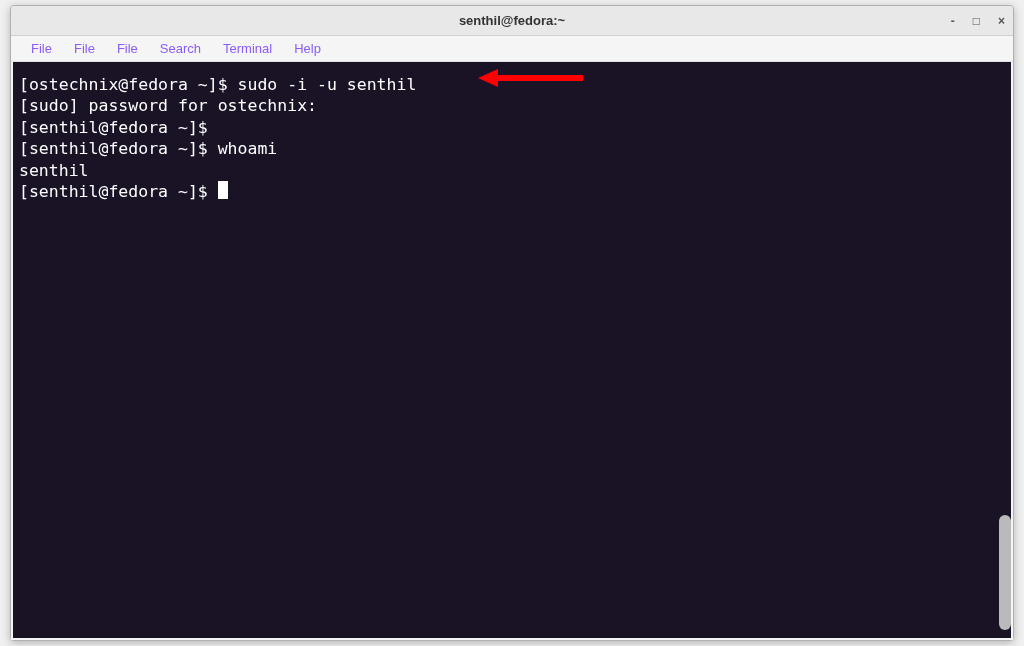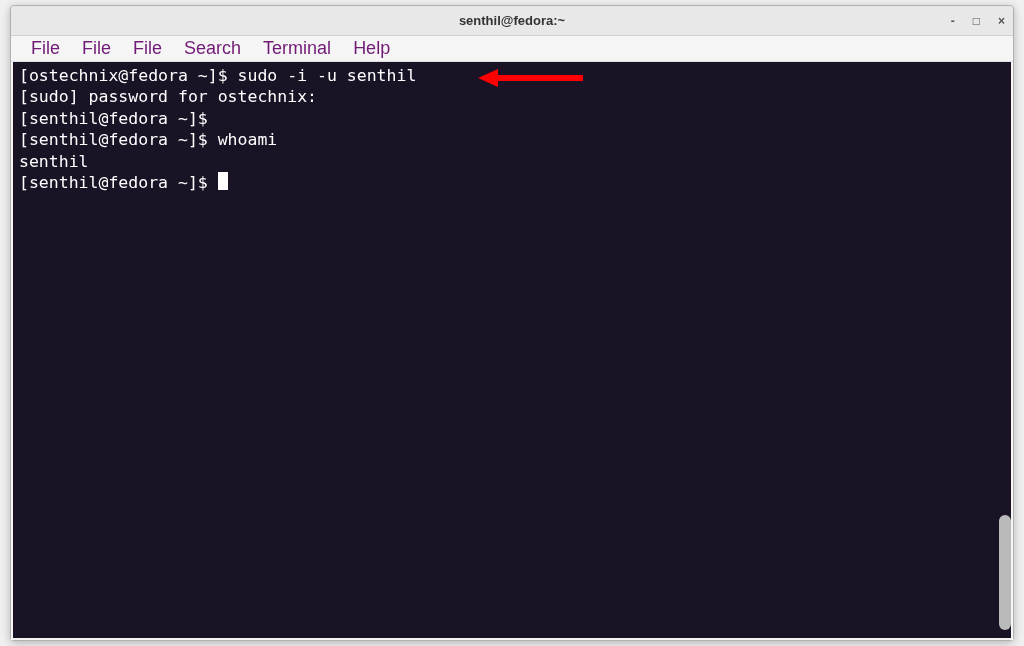--- a/index.html
+++ b/index.html
@@ -59,40 +59,40 @@
     .menubar {
       height: 26px;
       background: #f5f5f5;
       display: flex;
       align-items: center;
       padding: 0 10px;
       gap: 2px;
       border-bottom: 1px solid #e0e0e0;
     }
     .menu-item {
-      font-size: 18px;
-      color: #701a75;
+      font-size: 13px;
+      color: #8b5cf6;
       padding: 3px 10px;
       cursor: pointer;
     }
     .terminal-area-wrapper {
       flex: 1;
       padding: 0;
       display: flex;
       flex-direction: column;
       background: #f5f5f5;
       position: relative;
     }
     .terminal-area {
       flex: 1;
       background: #1a1326;
       font-family: "DejaVu Sans Mono", "Liberation Mono", monospace;
       font-size: 16.5px;
       color: #ffffff;
-      padding: 3px 6px;
+      padding: 12px 6px;
       line-height: 1.3;
       white-space: pre;
       position: relative;
       overflow: hidden;
       margin: 0 2px 2px 2px;
     }
     .terminal-line {
       display: block;
     }
     .cursor {

